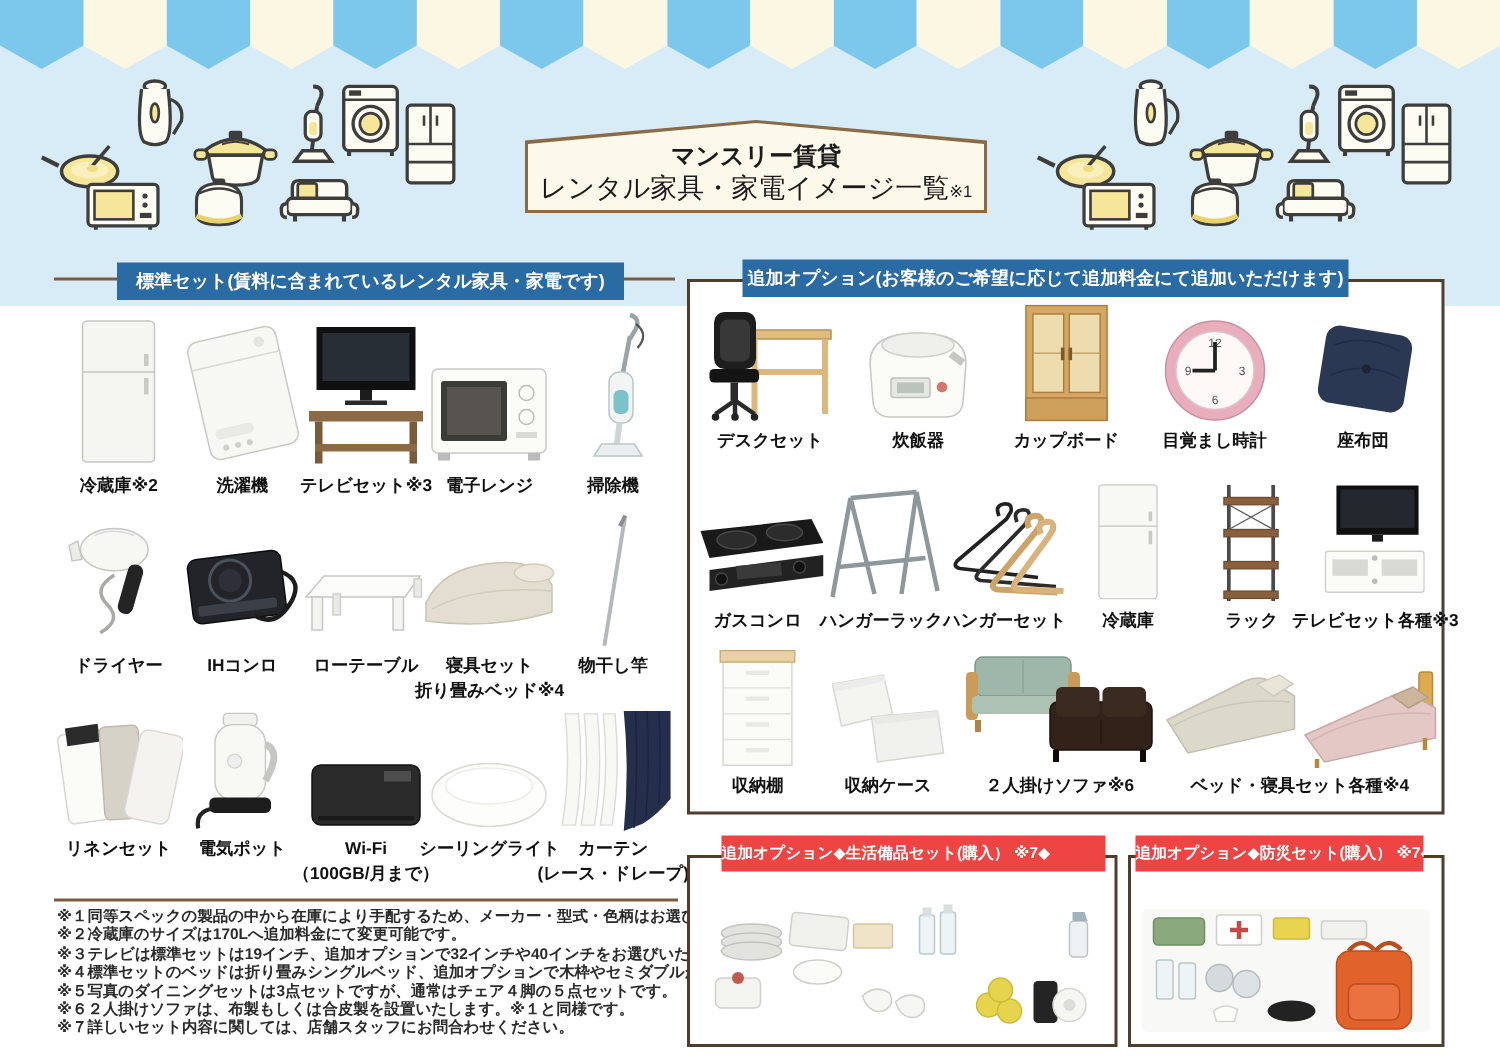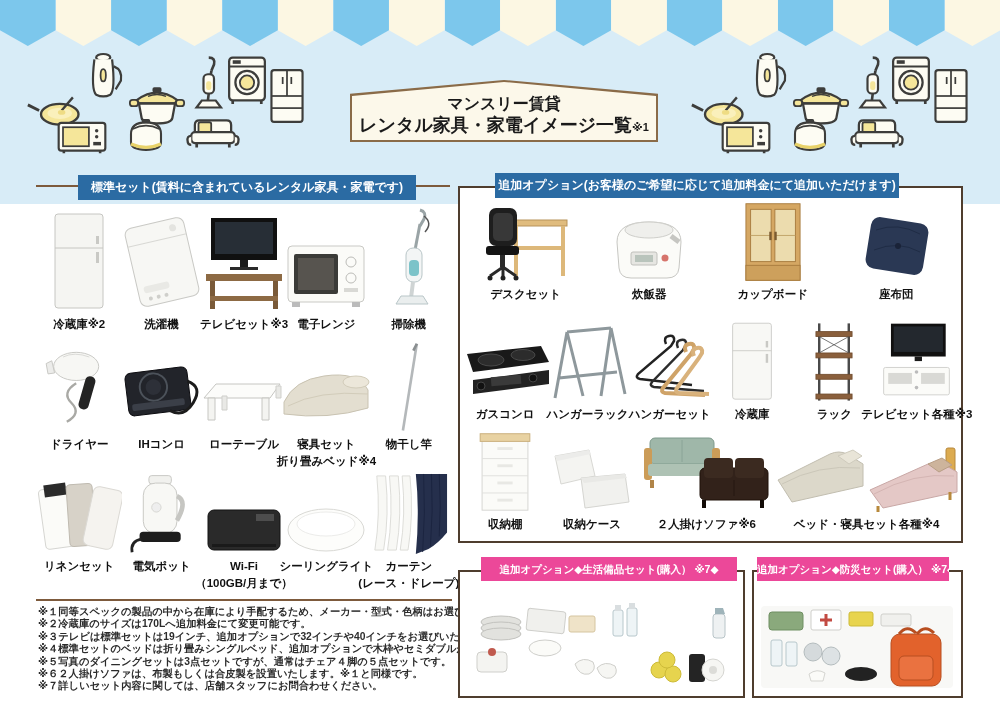--- a/index.html
+++ b/index.html
@@ -9,21 +9,21 @@
   .awning{position:absolute;left:0;top:0;width:1000px;height:46px;display:flex}
   .awning div{flex:1;clip-path:polygon(0 0,100% 0,100% 66%,50% 100%,0 66%)}
   .awning div:nth-child(odd){background:#7cc7ec}
   .awning div:nth-child(even){background:#fcf7e3}
   .icon-cluster{position:absolute;top:50px;width:282px;height:110px}
   .ic-left{left:26px}.ic-right{left:690px}
   .icon-cluster svg{position:absolute}
   .title-box{position:absolute;left:350px;top:80px;width:308px;height:62px;background:#8a6b48;clip-path:polygon(0 22%,50% 0,100% 22%,100% 100%,0 100%)}
   .title-inner{position:absolute;left:2px;top:2px;right:2px;bottom:2px;background:#fcf8ea;clip-path:polygon(0 24%,50% 0,100% 24%,100% 100%,0 100%);text-align:center}
   .t1{margin-top:12px;font-size:16px;font-weight:bold;color:#1a1a1a}
-  .t2{font-size:18px;font-weight:bold;color:#1a1a1a;line-height:1.2;white-space:nowrap}
+  .t2{font-size:18px;font-weight:normal;color:#1a1a1a;line-height:1.2;white-space:nowrap}
   .t2 .note{font-size:11px}
   .sec-header{position:absolute;background:#2b6ba3;color:#fff;font-weight:bold;text-align:center;white-space:nowrap;overflow:hidden;height:25px;line-height:25px;font-size:12px}
   .std-header{left:78px;top:175px;width:338px}
   .opt-header{left:495px;top:173px;width:404px}
   .std-line{position:absolute;left:36px;top:185px;width:414px;height:2px;background:#7d5a3c}
   .opt-box{position:absolute;left:458px;top:186px;width:505px;height:357px;border:2px solid #4f3d2e;background:#fff}
   .foot-line{position:absolute;left:36px;top:599px;width:416px;height:2px;background:#7d5a3c}
   .footnotes{position:absolute;left:38px;top:606px;width:424px;font-size:10.3px;font-weight:bold;color:#2b2b2b;line-height:12.4px;white-space:nowrap;overflow:hidden}
   .grid{position:absolute;display:flex}
   .std-r1{left:38px;top:200px;width:412px}
@@ -40,21 +40,21 @@
   .std-r2 .imgbox{height:94px}
   .std-r3 .imgbox{height:88px}
   .opt-r1 .imgbox{height:84px}
   .opt-r2 .imgbox{height:84px}
   .opt-r3 .imgbox{height:88px}
   .plabel{font-size:11.5px;font-weight:bold;color:#111;text-align:center;white-space:nowrap;line-height:1.25;margin-top:3px}
   .pbox{position:absolute;border:2px solid #4f3d2e;background:#fff}
   .pbox-a{left:458px;top:570px;width:287px;height:128px}
   .pbox-b{left:752px;top:570px;width:211px;height:128px}
   .pbox svg{position:absolute;left:3px;top:28px}
-  .pbox-header{position:absolute;background:#ec4899;color:#fff;font-weight:bold;text-align:center;white-space:nowrap;overflow:hidden;height:24px;line-height:24px;font-size:10.5px}
+  .pbox-header{position:absolute;background:#ef4444;color:#fff;font-weight:bold;white-space:nowrap;overflow:hidden;height:24px;line-height:24px;font-size:10.5px}
   .ph-a{left:481px;top:557px;width:256px}
   .ph-b{left:757px;top:557px;width:192px}
 </style>
 </head>
 <body>
 
 <svg width="0" height="0" style="position:absolute">
 <defs>
 <symbol id="i-pan" viewBox="0 0 64 48">
         <path d="M14 24L2 18" stroke="#3d3d3b" stroke-width="3" fill="none"></path>
@@ -452,20 +452,37 @@
           <rect x="11" y="10" width="22" height="56" fill="#ecdcae" stroke="#a87c3f"></rect>
           <rect x="37" y="10" width="22" height="56" fill="#ecdcae" stroke="#a87c3f"></rect>
           <line x1="11" y1="38" x2="33" y2="38" stroke="#bfa267"></line>
           <line x1="37" y1="38" x2="59" y2="38" stroke="#bfa267"></line>
           <rect x="31" y="34" width="2.5" height="9" fill="#7a5a30"></rect>
           <rect x="36.5" y="34" width="2.5" height="9" fill="#7a5a30"></rect>
           <rect x="6" y="70" width="58" height="16" fill="#cda05c" stroke="#a87c3f"></rect>
         </svg>
       </div>
     <div class="plabel">カップボード</div>
+  </div>
+  <div class="cell">
+    <div class="imgbox">
+        <svg width="74" height="74" viewBox="0 0 74 74">
+          <circle cx="37" cy="37" r="33" fill="#e9aebc" stroke="#cb8fa3"></circle>
+          <circle cx="37" cy="37" r="26" fill="#fcf9f7" stroke="#dcc6cc"></circle>
+          <g fill="#5a4a50" font-size="8" text-anchor="middle">
+            <text x="37" y="21">12</text>
+            <text x="55" y="40">3</text>
+            <text x="37" y="59">6</text>
+            <text x="19" y="40">9</text>
+          </g>
+          <line x1="37" y1="37" x2="37" y2="18" stroke="#222" stroke-width="2.5"></line>
+          <line x1="37" y1="37" x2="22" y2="37" stroke="#222" stroke-width="2.5"></line>
+        </svg>
+      </div>
+    <div class="plabel">目覚まし時計</div>
   </div>
   <div class="cell">
     <div class="imgbox">
         <svg width="80" height="72" viewBox="0 0 80 72">
           <rect x="12" y="8" width="58" height="52" rx="9" transform="rotate(9 41 34)" fill="#2a3854"></rect>
           <path d="M20 18q22-8 44 4M18 38q24-10 46 2" stroke="#1f2c45" fill="none"></path>
           <circle cx="42" cy="34" r="3" fill="#1a2338"></circle>
         </svg>
       </div>
     <div class="plabel">座布団</div>

